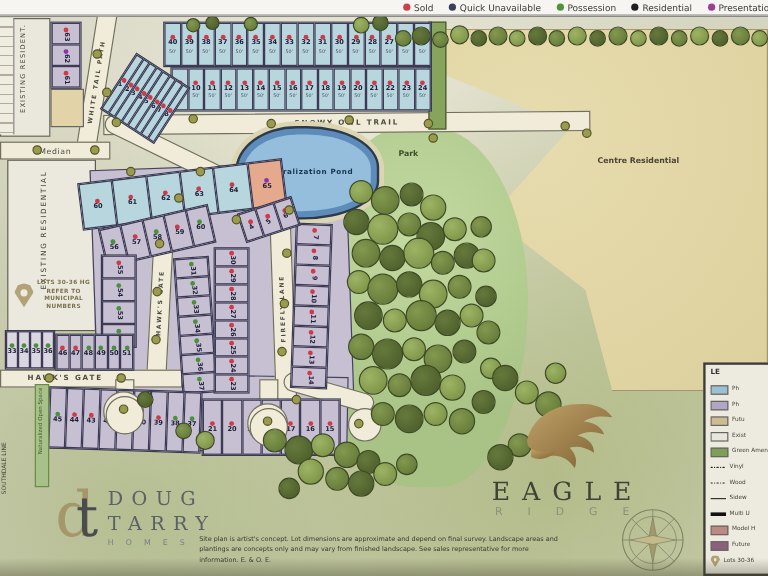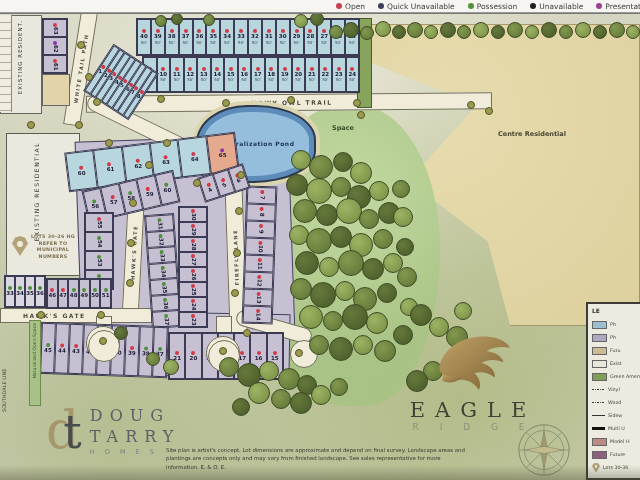--- a/index.html
+++ b/index.html
@@ -97,33 +97,33 @@
   .sl-title{font-size:6px;font-weight:bold;color:#333;height:11px;}
 </style>
 </head>
 <body>
 
 <div id="stage">
 
   <div id="topbar">
       <span class="lg-item">
         <span class="lg-dot" style="background: rgb(201, 64, 78);"></span>
-        <span>Open</span>
+        <span>Sold</span>
       </span>
       <span class="lg-item">
         <span class="lg-dot" style="background: rgb(61, 61, 92);"></span>
         <span>Quick Unavailable</span>
       </span>
       <span class="lg-item">
         <span class="lg-dot" style="background: rgb(83, 145, 60);"></span>
         <span>Possession</span>
       </span>
       <span class="lg-item">
         <span class="lg-dot" style="background: rgb(31, 31, 31);"></span>
-        <span>Unavailable</span>
+        <span>Residential</span>
       </span>
       <span class="lg-item">
         <span class="lg-dot" style="background: rgb(156, 63, 148);"></span>
         <span>Presentation Centre</span>
       </span>
     </div>
 
   <div id="map">
 
     <div class="abs" id="future"></div>
@@ -144,20 +144,23 @@
 
     <div class="abs parcel" style="left:78px;top:124px;width:212px;height:198px;transform:rotate(-2deg);"></div>
     <div class="abs parcel" style="left:36px;top:298px;width:252px;height:62px;transform:rotate(1deg);"></div>
 
     <div class="abs st" style="left:86px;top:80px;width:404px;height:15px;transform:rotate(-0.5deg);">
       <span class="stl">SNOWY OWL TRAIL</span>
     </div>
     <div class="abs st" style="left:72px;top:-3px;width:15px;height:113px;transform:rotate(9deg);">
       <span class="stl stv" style="font-size:5px;">WHITE TAIL PATH</span>
     </div>
+    <div class="abs st" style="left:0;top:104px;width:90px;height:13px;">
+      <span class="stl" style="letter-spacing:.5px;font-weight:normal;font-size:6.5px;">Median</span>
+    </div>
     <div class="abs st" style="left:82px;top:104px;width:116px;height:14px;transform:rotate(26deg);border-radius:8px;"></div>
     <div class="abs st" style="left:168px;top:146px;width:86px;height:14px;transform:rotate(10deg);border-radius:8px;"></div>
     <div class="abs st" style="left:227px;top:166px;width:16px;height:152px;transform:rotate(-2deg);">
       <span class="stl stv" style="font-size:5px;">FIREFLY LANE</span>
     </div>
     <div class="abs st" style="left:235px;top:305px;width:76px;height:14px;transform:rotate(16deg);border-radius:10px;"></div>
     <div class="abs bulb" style="left:290px;top:326px;width:26px;height:26px;"></div>
     <div class="abs st" style="left:125px;top:170px;width:15px;height:135px;transform:rotate(3deg);">
       <span class="stl stv" style="font-size:5px;">HAWK'S GATE</span>
     </div>
@@ -672,21 +675,21 @@
         </div>
         <div class="lot">
           <span class="dot" style="background: rgb(208, 58, 72);"></span>
           <span class="num">15</span>
         </div>
       </div>
 
     <div class="abs bulb" style="left:88px;top:316px;width:30px;height:30px;z-index:7;"></div>
     <div class="abs bulb" style="left:208px;top:326px;width:30px;height:30px;z-index:7;"></div>
 
-    <div class="abs lbl" style="left:332px;top:110px;font-size:6.5px;color:#39502e;font-weight:bold;">Space</div>
+    <div class="abs lbl" style="left:332px;top:110px;font-size:6.5px;color:#39502e;font-weight:bold;">Park</div>
     <div class="abs lbl" style="left:498px;top:116px;font-size:6.5px;color:#4a4432;font-weight:bold;">Centre Residential</div>
     <div class="abs vlbl" style="left:1px;top:318px;font-size:5px;color:#4a4a42;height:80px;">SOUTHDALE LINE</div>
     <div class="abs" style="left:29px;top:306px;width:10px;height:84px;background:#a8c188;border:1px solid #6d8a4c;z-index:9;">
       <span class="vlbl" style="position:absolute;left:2px;top:2px;font-size:4.6px;color:#3f5c2c;">Naturalized Open Space</span>
     </div>
 
     <div class="abs" id="dtlogo">
       <div class="dt-mono"><span class="dt-d">d</span><span class="dt-t">t</span></div>
       <div class="dt-words">
         <span class="dt-w1">DOUG</span>

